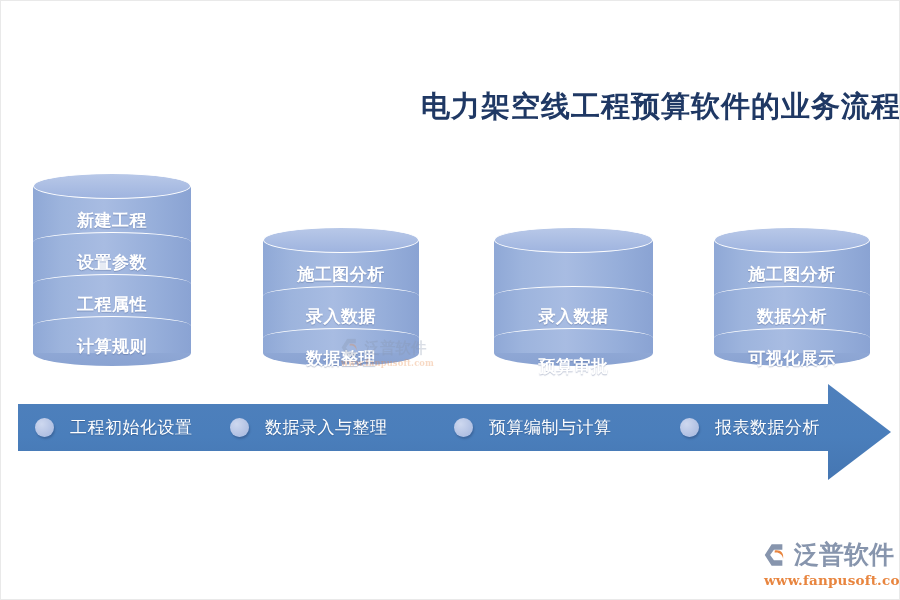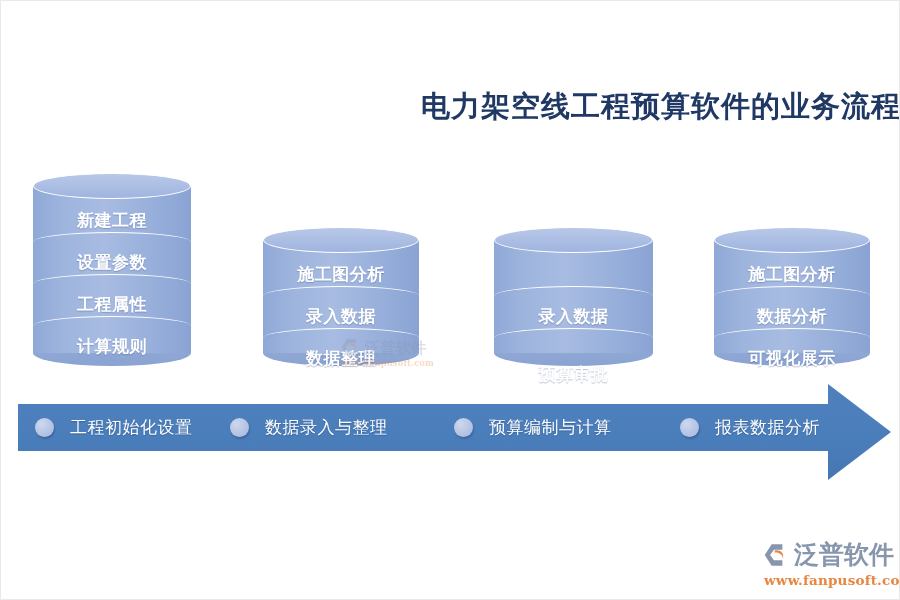--- a/index.html
+++ b/index.html
@@ -242,21 +242,21 @@
     <div class="cyl-body" style="top:13px; height:113px;"></div>
     <div class="cyl-top"></div>
 
     <div class="seg-div" style="top:59px;"></div>
 
     <div class="seg" style="top:68px; height:42px;">
       <span class="seg-label">录入数据</span>
     </div>
     <div class="seg-div" style="top:101px;"></div>
 
-    <div class="seg" style="top:126px; height:42px;justify-content:center;">
+    <div class="seg" style="top:118px; height:42px;justify-content:center;">
       <span class="seg-label">预算审批</span>
     </div>
   </div>
 
   <div class="cyl" style="left:713px; top:226px; width:139px; height:152px;">
     <div class="cyl-bottom" style="top:113px;"></div>
     <div class="cyl-body" style="top:13px; height:113px;"></div>
     <div class="cyl-top"></div>
 
     <div class="seg" style="top:26px; height:42px;">

